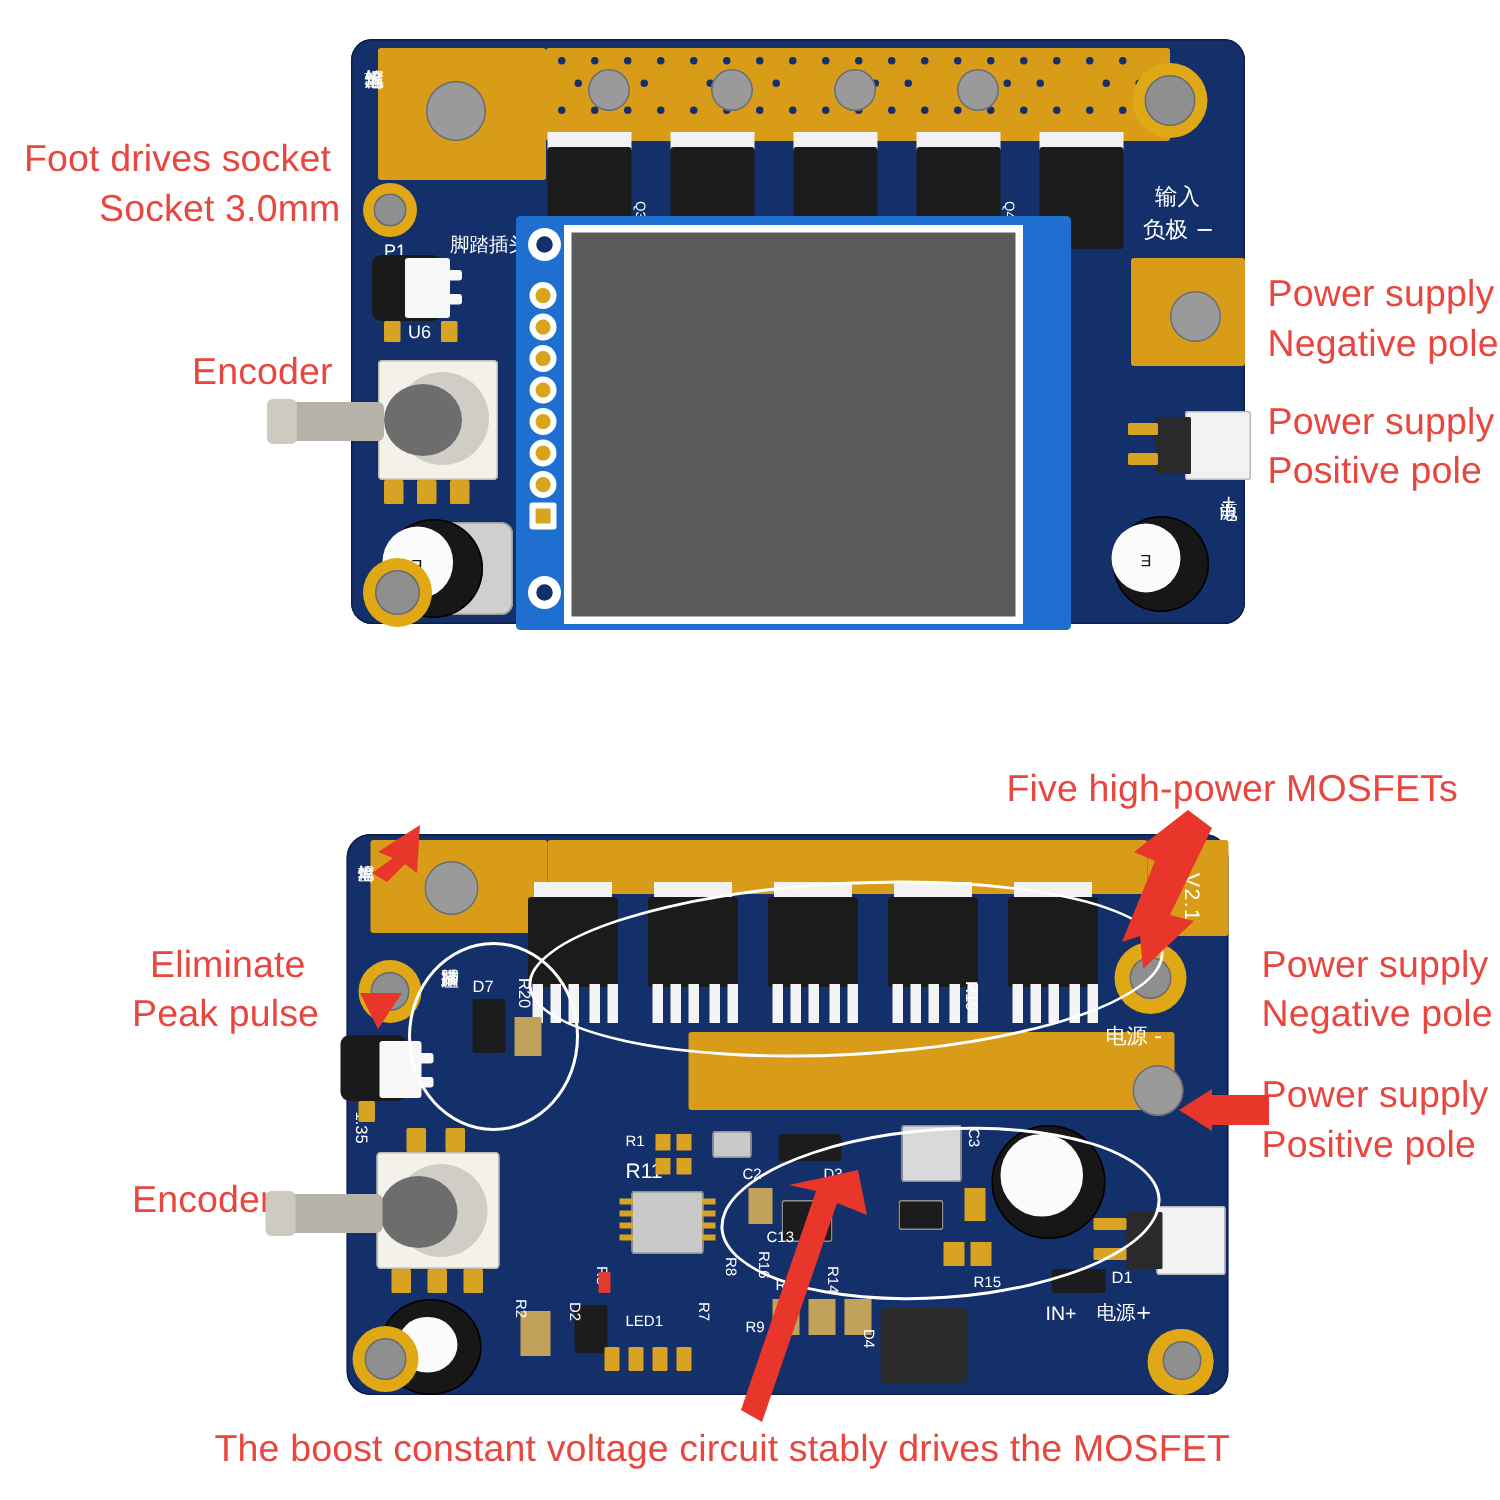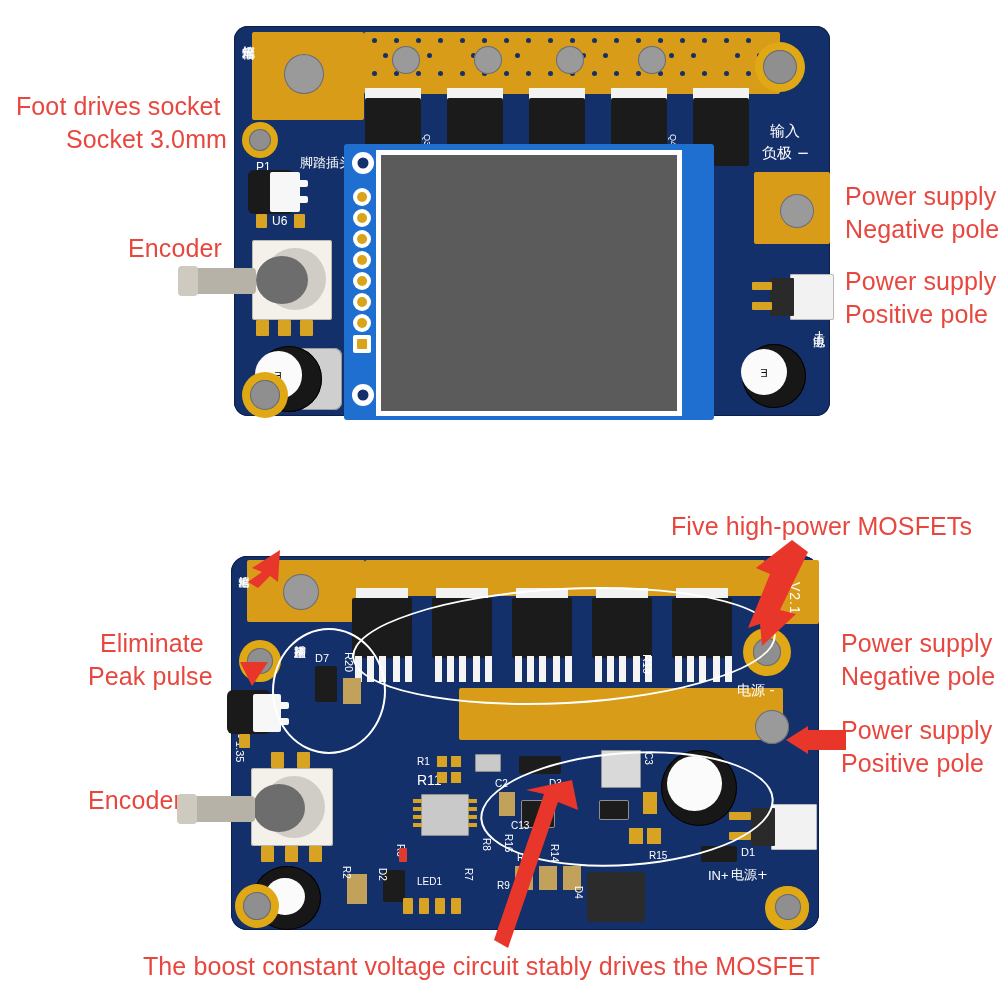--- a/index.html
+++ b/index.html
@@ -446,21 +446,21 @@
     <div class="ecap" style="left:430px;top:194px;width:76px;height:76px;">
       <div class="mark" style="left:8%;top:8%;width:72%;height:72%;"></div>
     </div>
 
     <div class="res" style="left:470px;top:290px;width:36px;height:16px;border-radius:2px;"></div>
     <div class="silk" style="left:510px;top:290px;font-size:11px;">D1</div>
     <div class="usb" style="left:540px;top:248px;width:46px;height:46px;"></div>
     <div class="usbshell" style="left:520px;top:252px;width:24px;height:38px;"></div>
     <div class="pad" style="left:498px;top:256px;width:22px;height:8px;"></div>
     <div class="pad" style="left:498px;top:276px;width:22px;height:8px;"></div>
-    <div class="silk" style="left:466px;top:312px;font-size:13px;margin-left:11px;">IN+</div>
+    <div class="silk" style="left:466px;top:312px;font-size:13px;">IN+</div>
     <div class="silk cn" style="left:500px;top:310px;font-size:13px;">电源+</div>
     <div class="ring" style="left:534px;top:330px;width:44px;height:44px;">
         <i style="width:28px;height:28px;"></i>
       </div>
 
     <div class="silkv silk" style="left:556px;top:26px;font-size:14px;letter-spacing:1px;">V2.1</div>
     <div class="silk cn" style="left:506px;top:126px;font-size:14px;">电源 -</div>
     <div class="ring" style="left:512px;top:72px;width:48px;height:48px;">
         <i style="width:28px;height:28px;"></i>
       </div>

